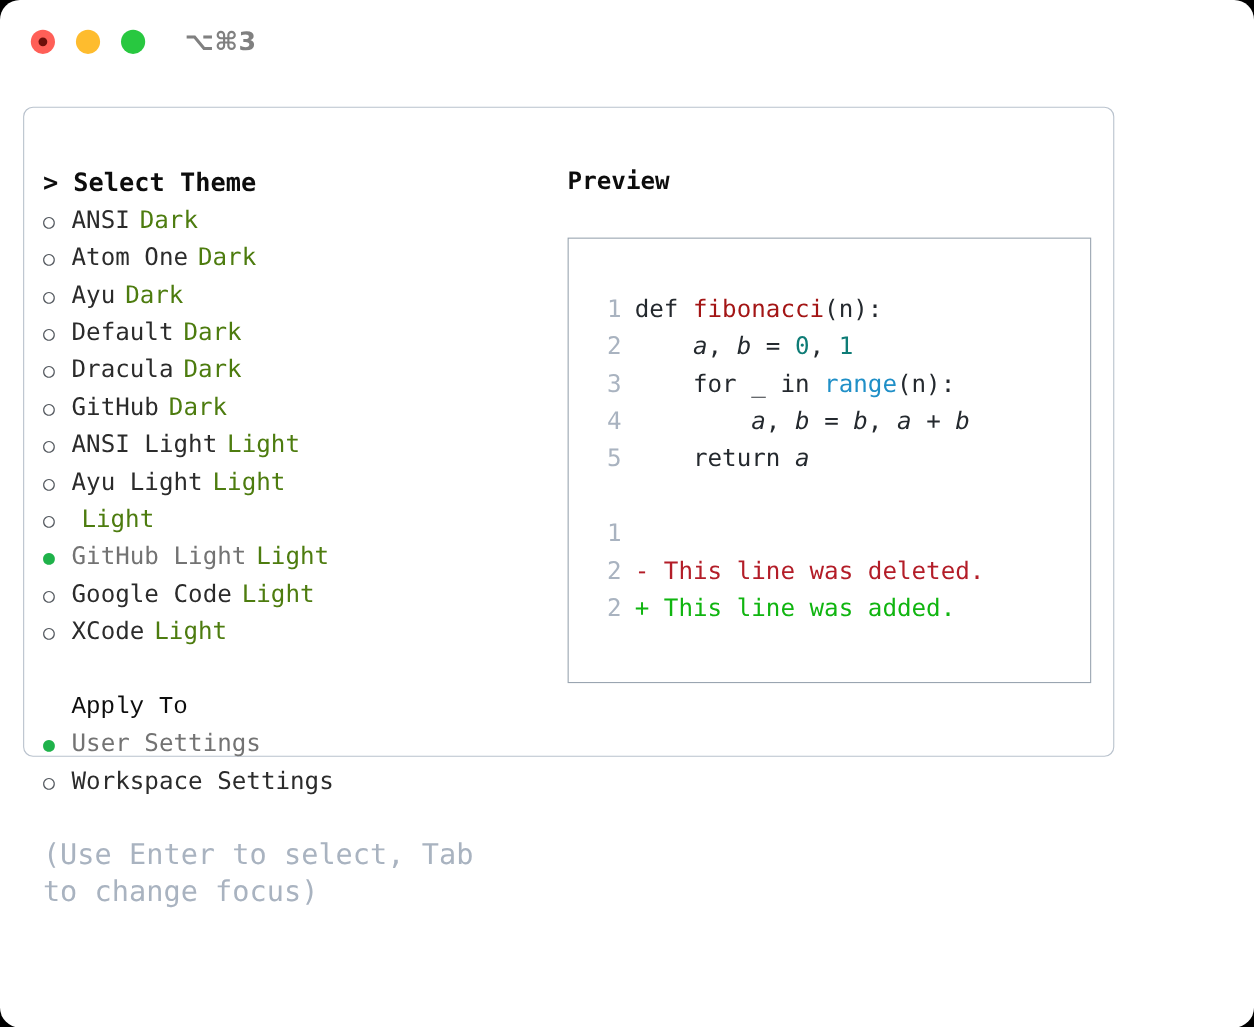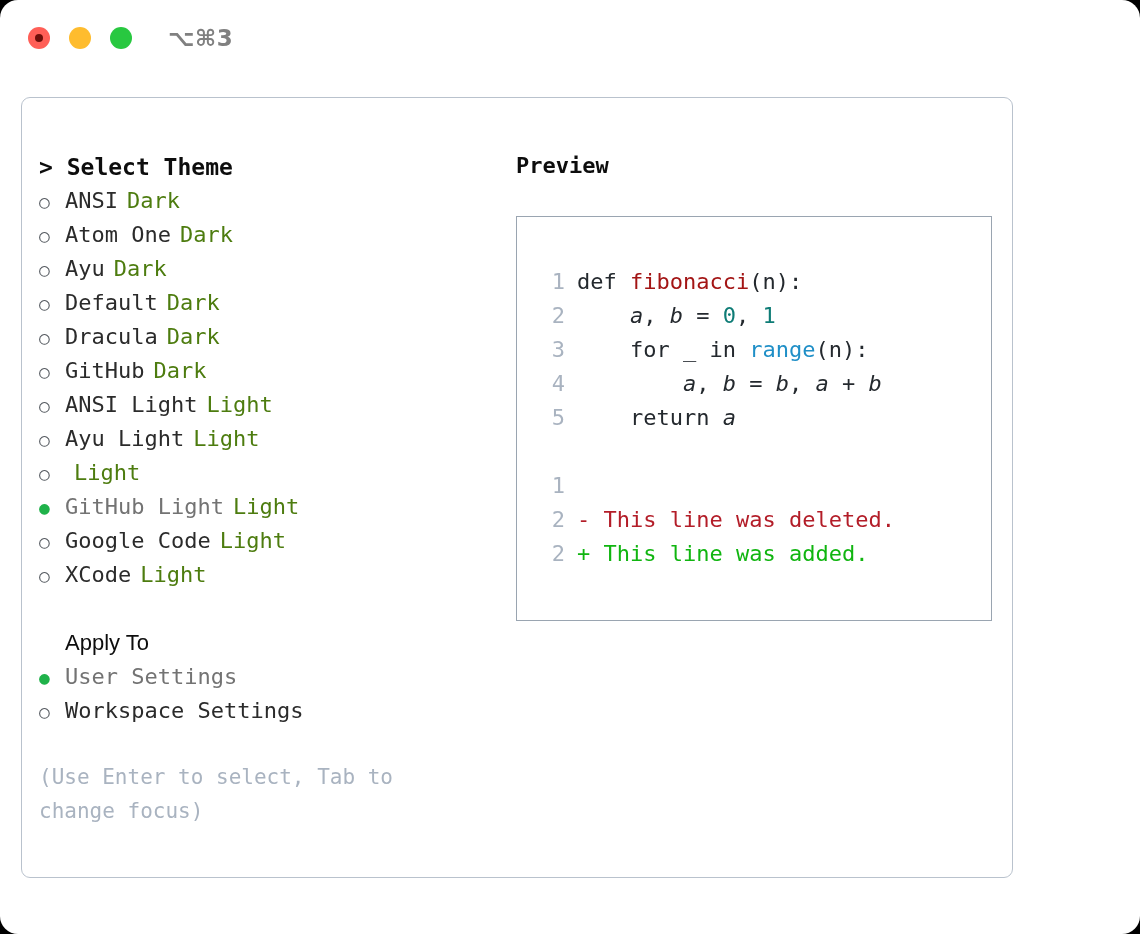--- a/index.html
+++ b/index.html
@@ -73,21 +73,21 @@
     line-height: 28px;
     white-space: nowrap;
   }
 
   
   .panel {
     position: absolute;
     left: 21px;
     top: 97px;
     width: 992px;
-    height: 781px;
+    height: 591px;
     border: 1.5px solid #b9c2cd;
     border-radius: 9px;
     box-sizing: border-box;
     background: #ffffff;
   }
 
   
   .left-col {
     position: absolute;
     left: 17px;
@@ -131,30 +131,30 @@
     padding-left: 9px;
   }
 
   .group-header {
     display: flex;
     align-items: center;
     font-size: 22px;
     line-height: 34px;
     height: 34px;
     color: #0d0d0d;
-    font-family: Liberation Sans, sans-serif;
+    font-family: Liberation Mono, monospace;
     white-space: pre;
   }
   .group-header .marker { color: transparent; }
 
   .spacer-row { height: 34px; }
 
   .hint {
     margin-top: 32px;
-    font-size: 21px;
+    font-size: 26px;
     line-height: 34px;
     color: #a9b3c0;
     width: 400px;
     font-family: "DejaVu Sans Mono", monospace;
   }
 
   
   .right-col {
     position: absolute;
     left: 479px;

